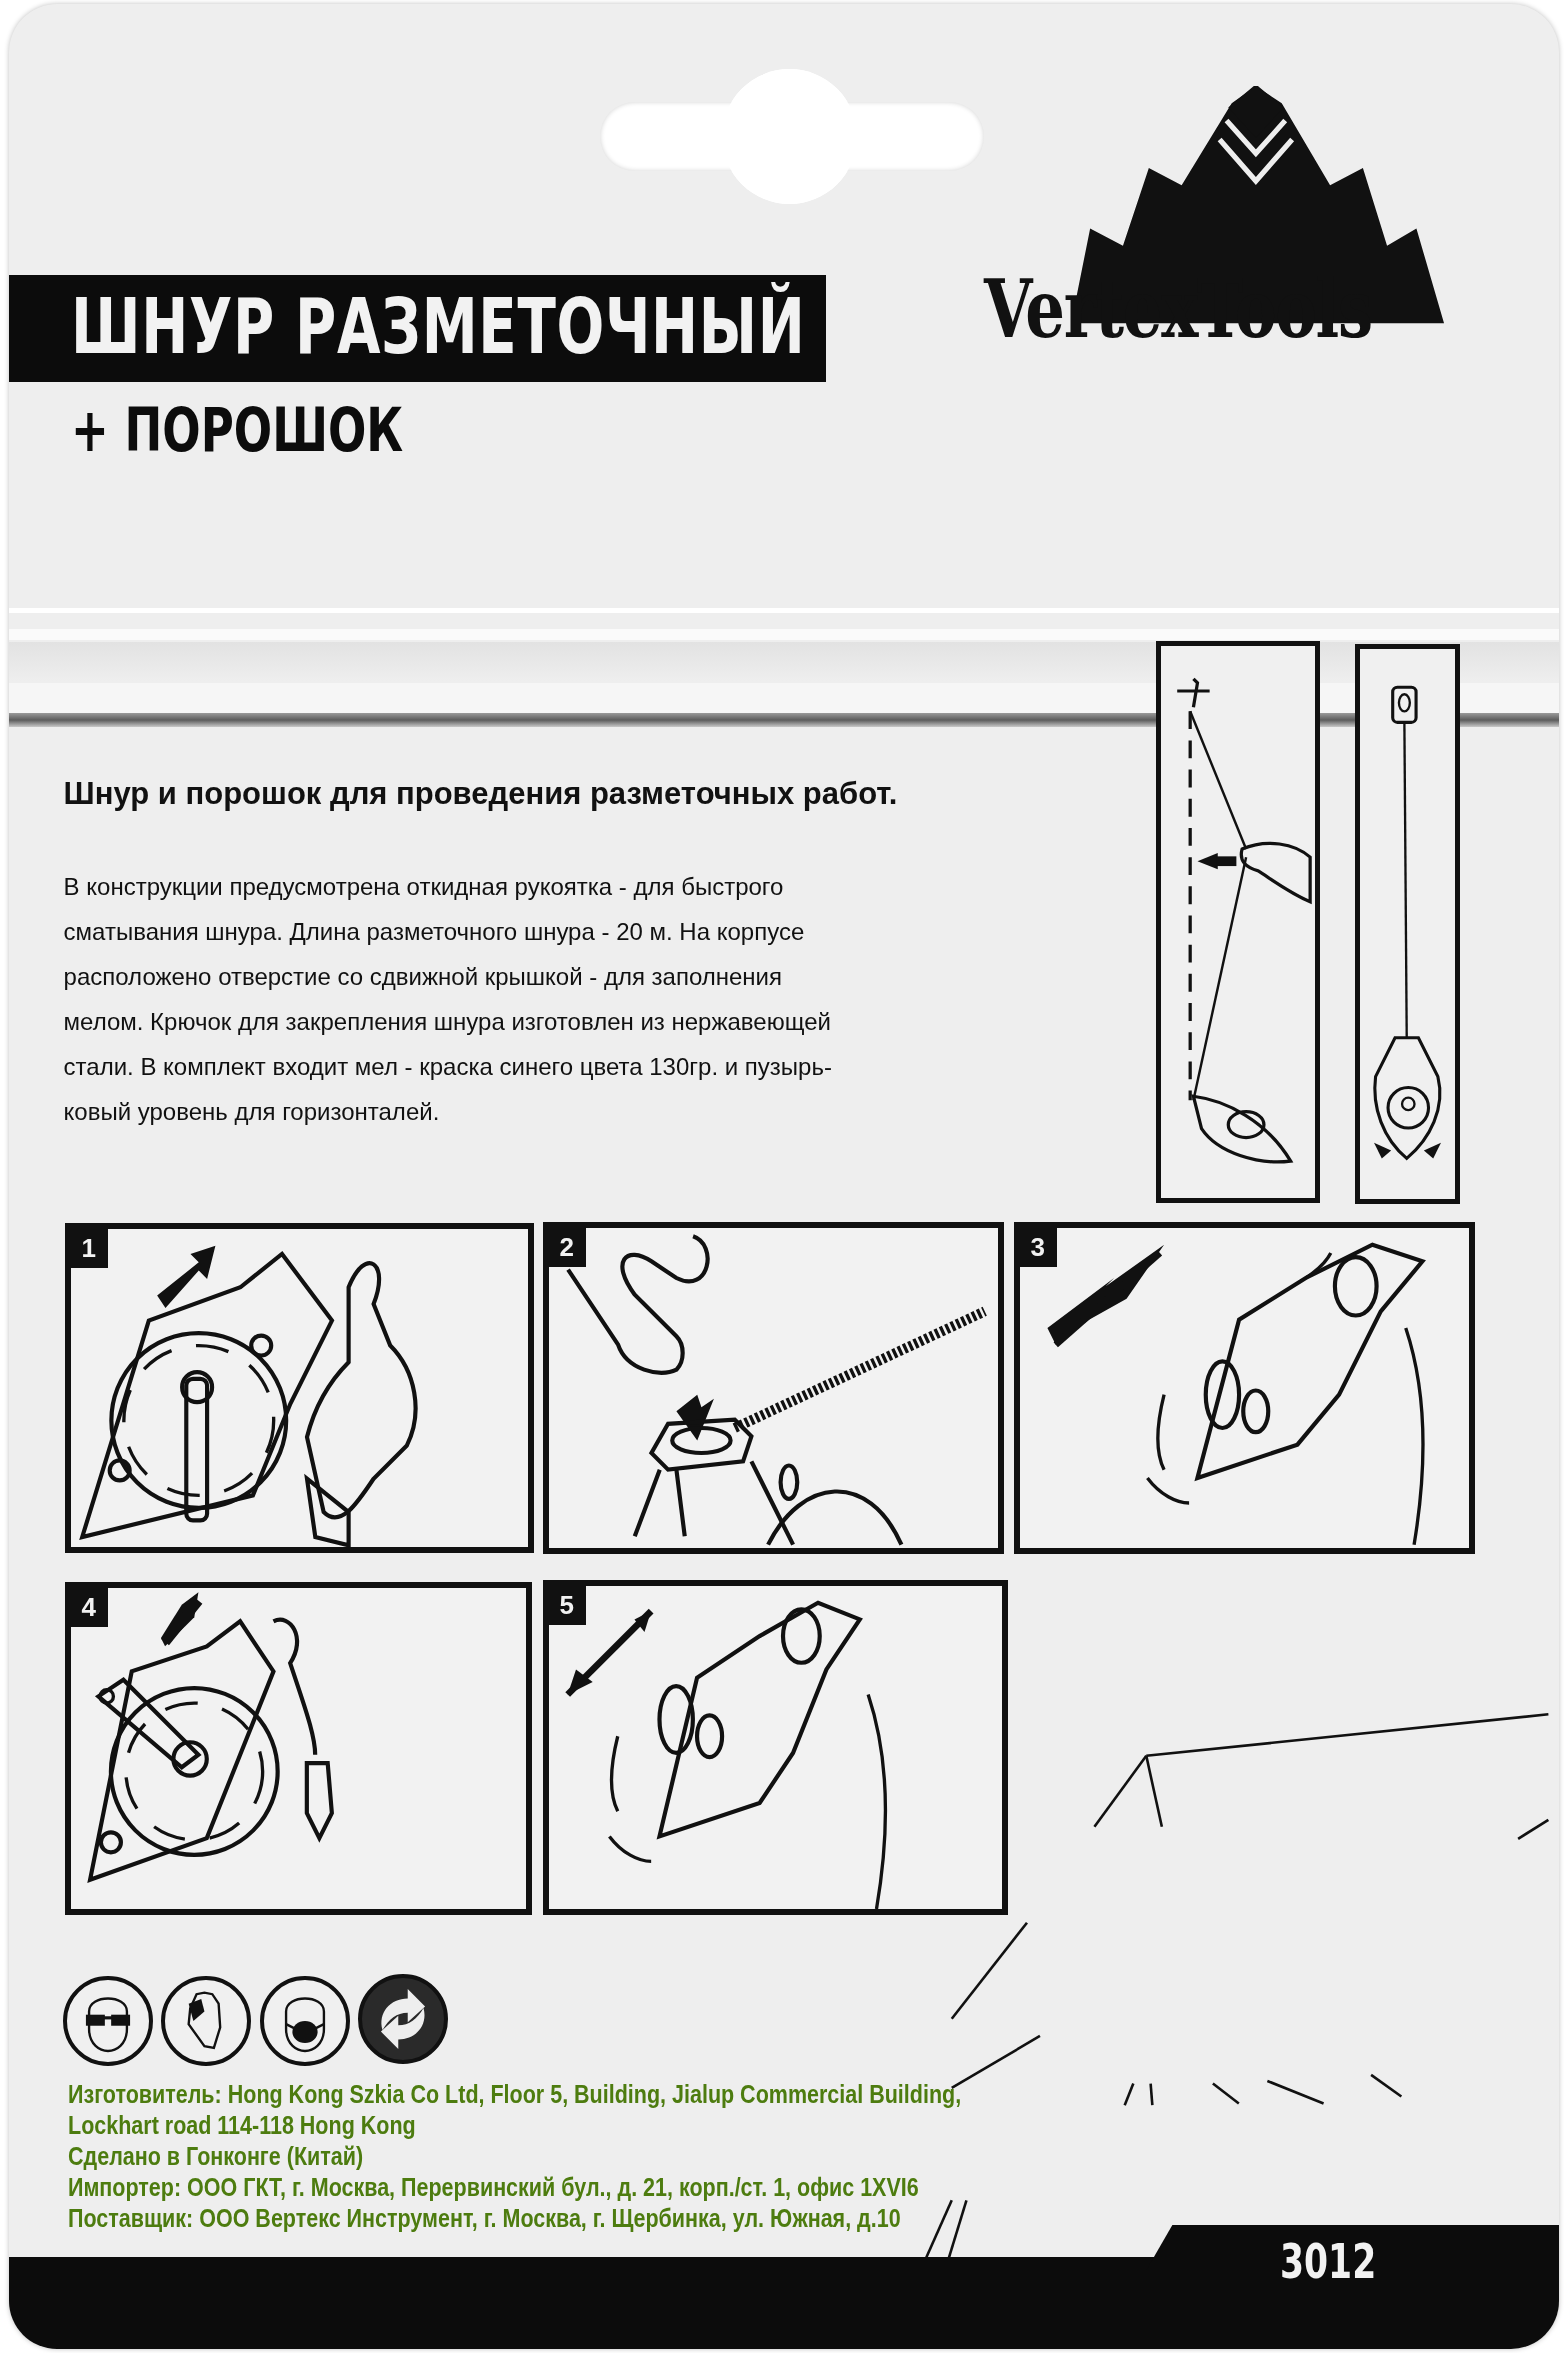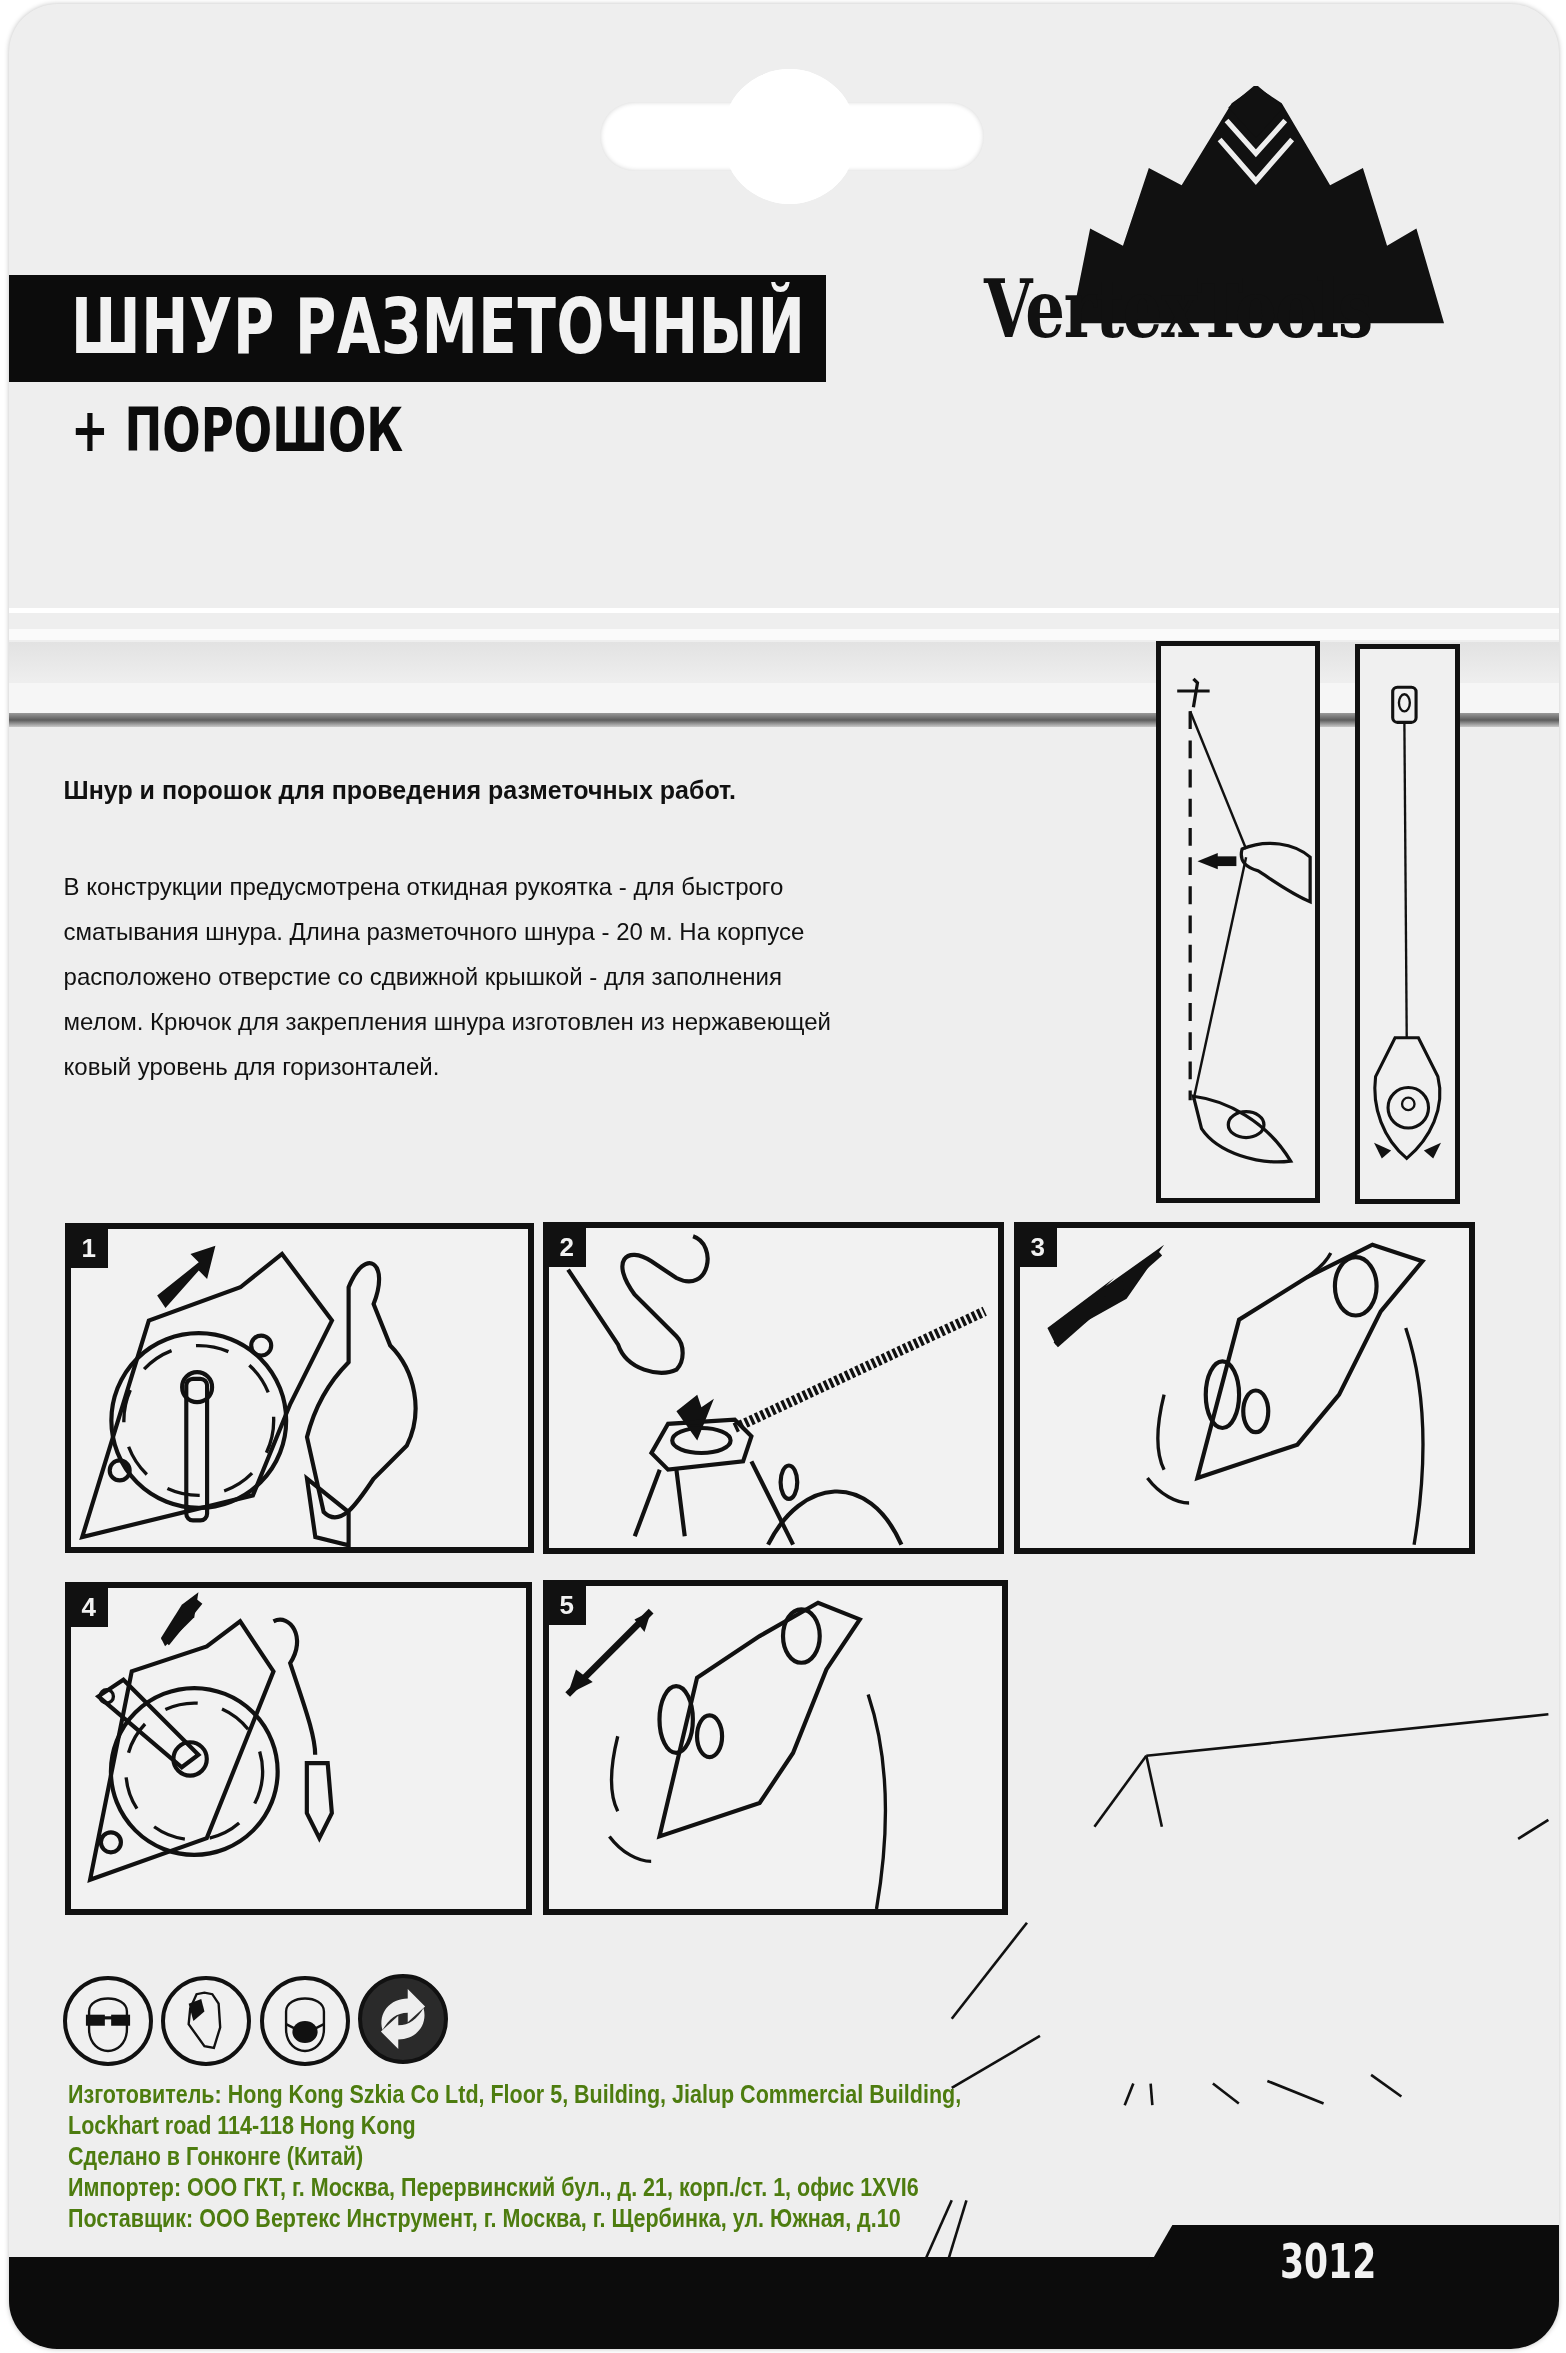--- a/index.html
+++ b/index.html
@@ -22,21 +22,21 @@
   .blister-white3{position:absolute;left:0;top:679px;width:100%;height:31px;background:#f6f6f6;}
   .blister-shadow{position:absolute;left:0;top:709px;width:100%;height:14px;background:linear-gradient(#9a9a9a,#5c5c5c 50%,#c8c8c8);}
   
   .badge{position:absolute;width:199px;height:218px;}
   .badge-top{position:absolute;left:0;width:100%;top:50px;text-align:center;font-family:"DejaVu Sans",sans-serif;font-weight:bold;color:#111;white-space:nowrap;}
   .badge-top .num{font-size:43px;display:inline-block;transform:scaleX(0.8);}
   .badge-top .unit{font-size:26px;margin-left:1.7px;display:inline-block;transform:scaleX(0.8);}
   .badge-bottom{position:absolute;left:0;width:100%;top:119px;text-align:center;font-family:"DejaVu Sans",sans-serif;font-weight:bold;color:#111;font-size:38px;white-space:nowrap;}
   .badge-bottom span{display:inline-block;transform:scaleX(0.7);}
   
-  .desc-head{position:absolute;left:55px;top:772px;font-size:25px;font-weight:bold;color:#111;white-space:nowrap;}
+  .desc-head{position:absolute;left:55px;top:772px;font-size:31px;font-weight:bold;color:#111;white-space:nowrap;}
   .desc-para{position:absolute;left:55px;top:860px;width:1055px;font-size:24px;line-height:45px;color:#111;}
   .desc-line{display:block;white-space:nowrap;}
   
   .panel{position:absolute;border:6px solid #111;background:#f2f2f2;box-sizing:border-box;overflow:hidden;}
   .panel-num{position:absolute;left:-0.9px;top:-0.9px;width:38px;height:40px;background:#111;color:#f2f2f2;font-weight:bold;font-size:26px;text-align:center;line-height:40px;}
   .panel svg{position:absolute;left:0;top:0;width:100%;height:100%;}
   .side-box{position:absolute;border:5.2px solid #111;box-sizing:border-box;background:#f0f0f0;}
   .side-box svg{position:absolute;left:0;top:0;width:100%;height:100%;}
   
   .safety{position:absolute;width:90px;height:90px;border:4.3px solid #111;border-radius:50%;box-sizing:border-box;background:#f0f0f0;}
@@ -75,20 +75,21 @@
   <div class="blister-white3"></div>
   <div class="blister-shadow"></div>
 
 
   <div class="desc-head">Шнур и порошок для проведения разметочных работ.</div>
   <div class="desc-para">
     <span class="desc-line">В конструкции предусмотрена откидная рукоятка - для быстрого</span>
     <span class="desc-line">сматывания шнура. Длина разметочного шнура - 20 м. На корпусе</span>
     <span class="desc-line">расположено отверстие со сдвижной крышкой - для заполнения</span>
     <span class="desc-line">мелом. Крючок для закрепления шнура изготовлен из нержавеющей</span>
+    <span class="desc-line">стали. В комплект входит мел - краска синего цвета 130гр. и пузырь-</span>
     <span class="desc-line">ковый уровень для горизонталей.</span>
   </div>
 
   <div class="side-box" style="left:1147px;top:637px;width:164px;height:562px;">
     <svg viewBox="0 0 190 650">
       <path d="M20 40 L60 40 M40 25 L45 30 L40 60" stroke="#111" stroke-width="4" fill="none"></path>
       <line x1="36" y1="65" x2="36" y2="545" stroke="#111" stroke-width="4" stroke-dasharray="22 14"></line>
       <line x1="36" y1="65" x2="105" y2="235" stroke="#111" stroke-width="3"></line>
       <line x1="105" y1="245" x2="40" y2="545" stroke="#111" stroke-width="3"></line>
       <polygon points="45,250 70,240 70,260" fill="#111"></polygon>

